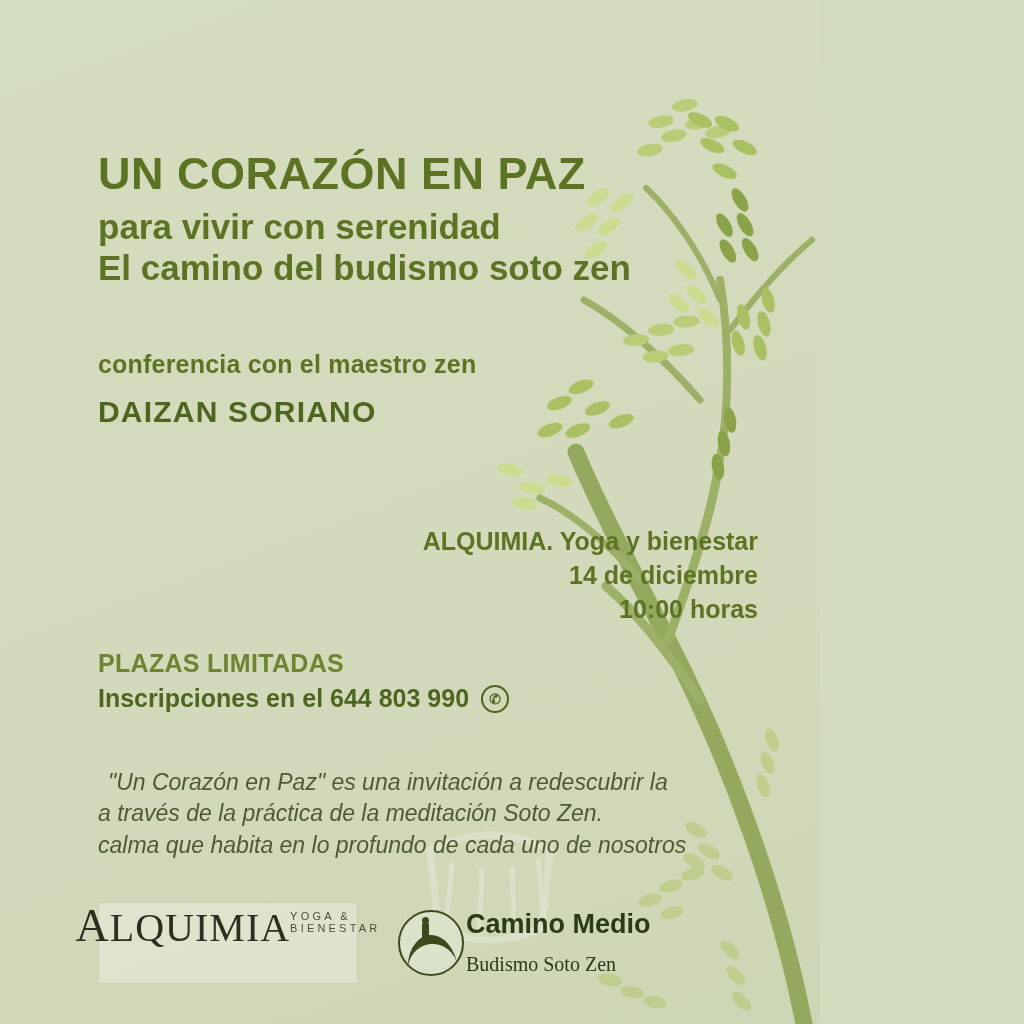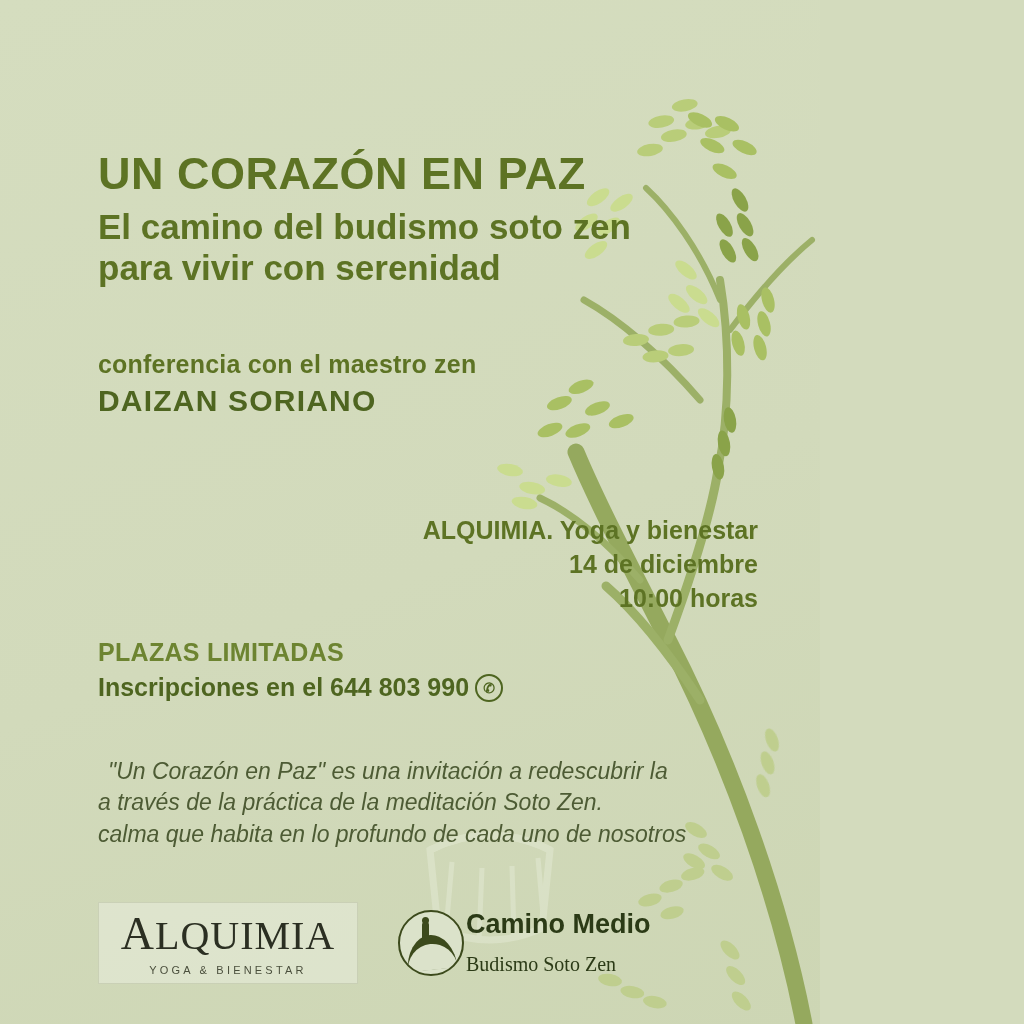--- a/index.html
+++ b/index.html
@@ -62,21 +62,21 @@
     font-size: 25px;
     font-weight: bold;
     margin-top: 62px;
     letter-spacing: 0.2px;
   }
   .speaker-name {
     color: #4e6520;
     font-size: 30px;
     font-weight: bold;
     letter-spacing: 1.2px;
-    margin-top: 5px;
+    margin-top: 16px;
   }
 
   .details {
     margin-top: 96px;
   }
   .details div {
     color: #5d7324;
     font-size: 25px;
     font-weight: bold;
     line-height: 1.35;
@@ -90,21 +90,21 @@
     margin-top: 22px;
     letter-spacing: 0.3px;
   }
   .signup {
     color: #4e6520;
     font-size: 25px;
     font-weight: bold;
     margin-top: 6px;
     display: flex;
     align-items: center;
-    gap: 6px;
+    gap: 12px;
   }
   .phone-icon {
     display: inline-block;
     width: 24px;
     height: 24px;
     line-height: 24px;
     text-align: center;
     border: 2px solid #4e6520;
     border-radius: 50%;
     font-size: 14px;
@@ -131,22 +131,21 @@
     display: flex;
     align-items: center;
     gap: 40px;
   }
   .logo-alquimia {
     width: 258px;
     height: 80px;
     background: rgba(255,255,255,0.30);
     border: 1px solid rgba(120,130,90,0.20);
     display: flex;
-    flex-direction: column;
-    align-items: center;
+    flex-direction: row;
     justify-content: center;
   }
   .logo-alquimia .word {
     font-family: "Liberation Serif", serif;
     font-size: 40px;
     letter-spacing: 1px;
     color: #2b2f22;
     line-height: 1;
   }
   .logo-alquimia .word .big { font-size: 46px; }
@@ -335,22 +334,22 @@
         <path d="M30 850 q60 -30 120 0 l-8 78 q-52 24 -104 0 z" fill="none" stroke="#eef2e2" stroke-width="7"></path>
         <path d="M30 850 q60 -30 120 0" fill="none" stroke="#eef2e2" stroke-width="7"></path>
         <path d="M52 862 l-6 68 M82 868 l-3 72 M112 866 l2 72 M138 858 l6 68" stroke="#eef2e2" stroke-width="5" fill="none"></path>
       </g>
     </svg>
   </div>
 
   <div class="content">
     <div class="title">UN CORAZÓN EN PAZ</div>
     <div class="subtitle">
+      <div>para vivir con serenidad</div>
       <div>El camino del budismo soto zen</div>
-      <div>para vivir con serenidad</div>
     </div>
 
     <div class="speaker-pre">conferencia con el maestro zen</div>
     <div class="speaker-name">DAIZAN SORIANO</div>
 
     <div class="details">
       <div>ALQUIMIA. Yoga y bienestar</div>
       <div>14 de diciembre</div>
       <div>10:00 horas</div>
     </div>

